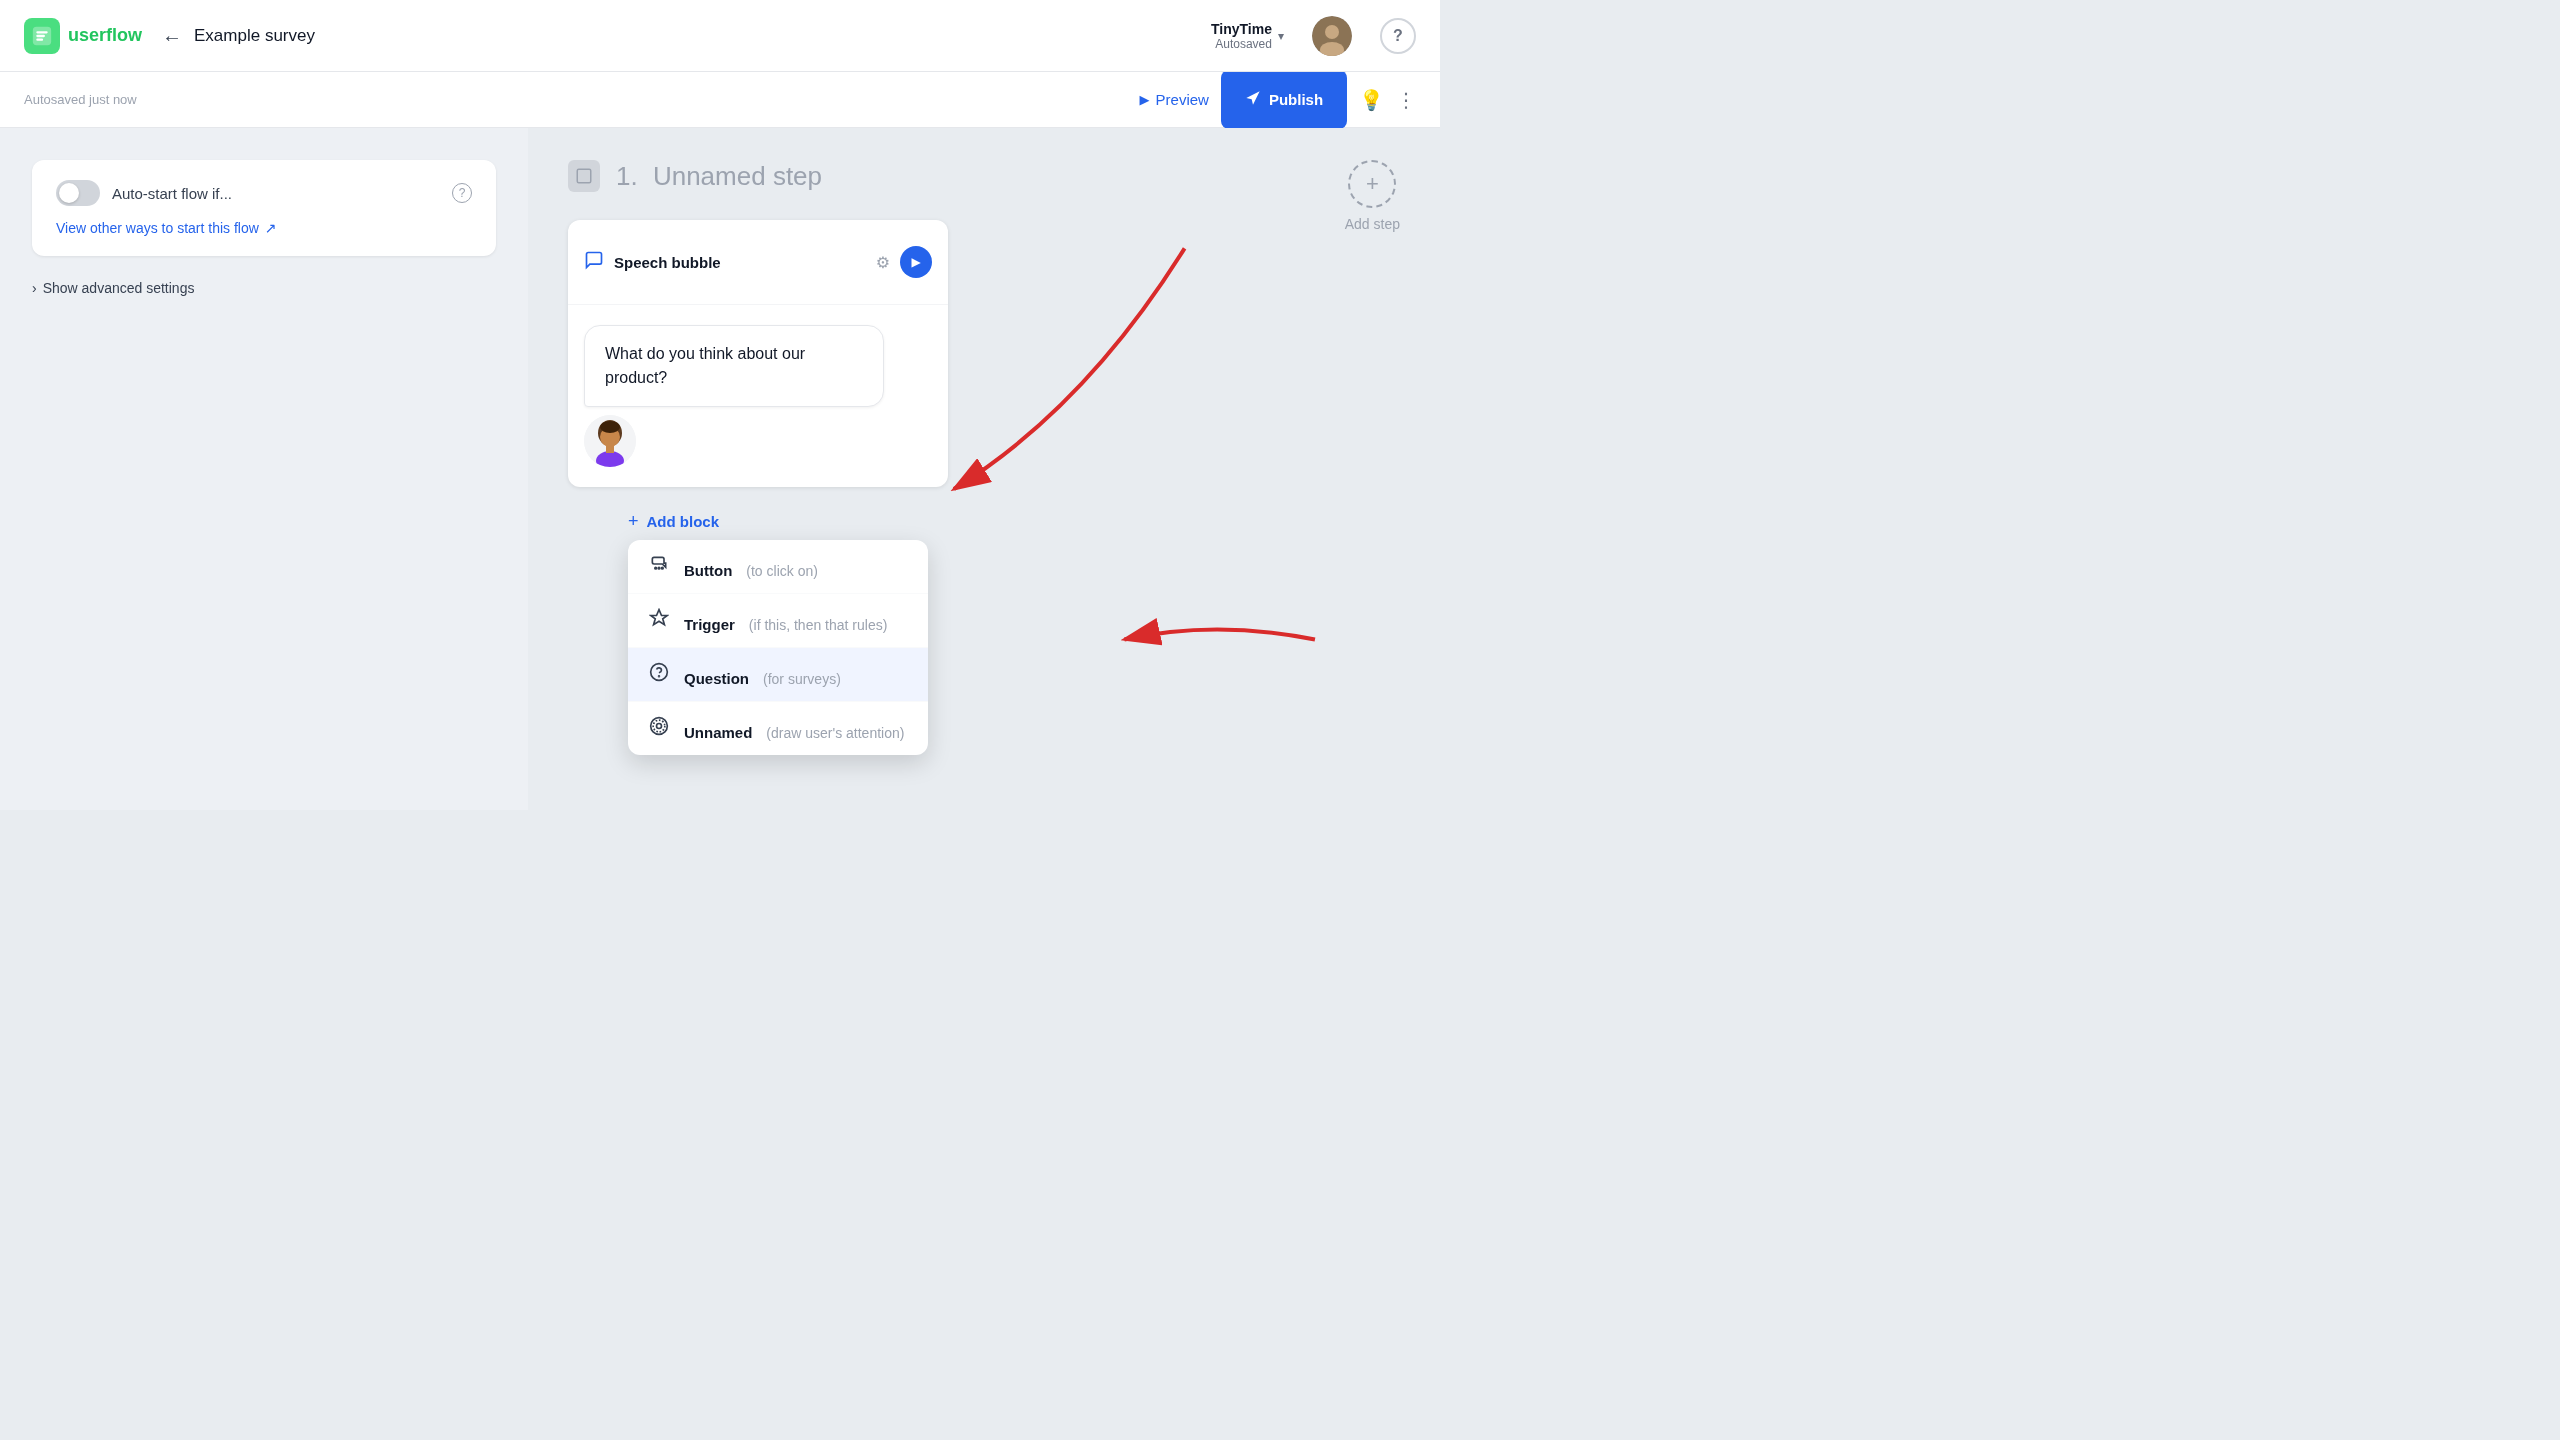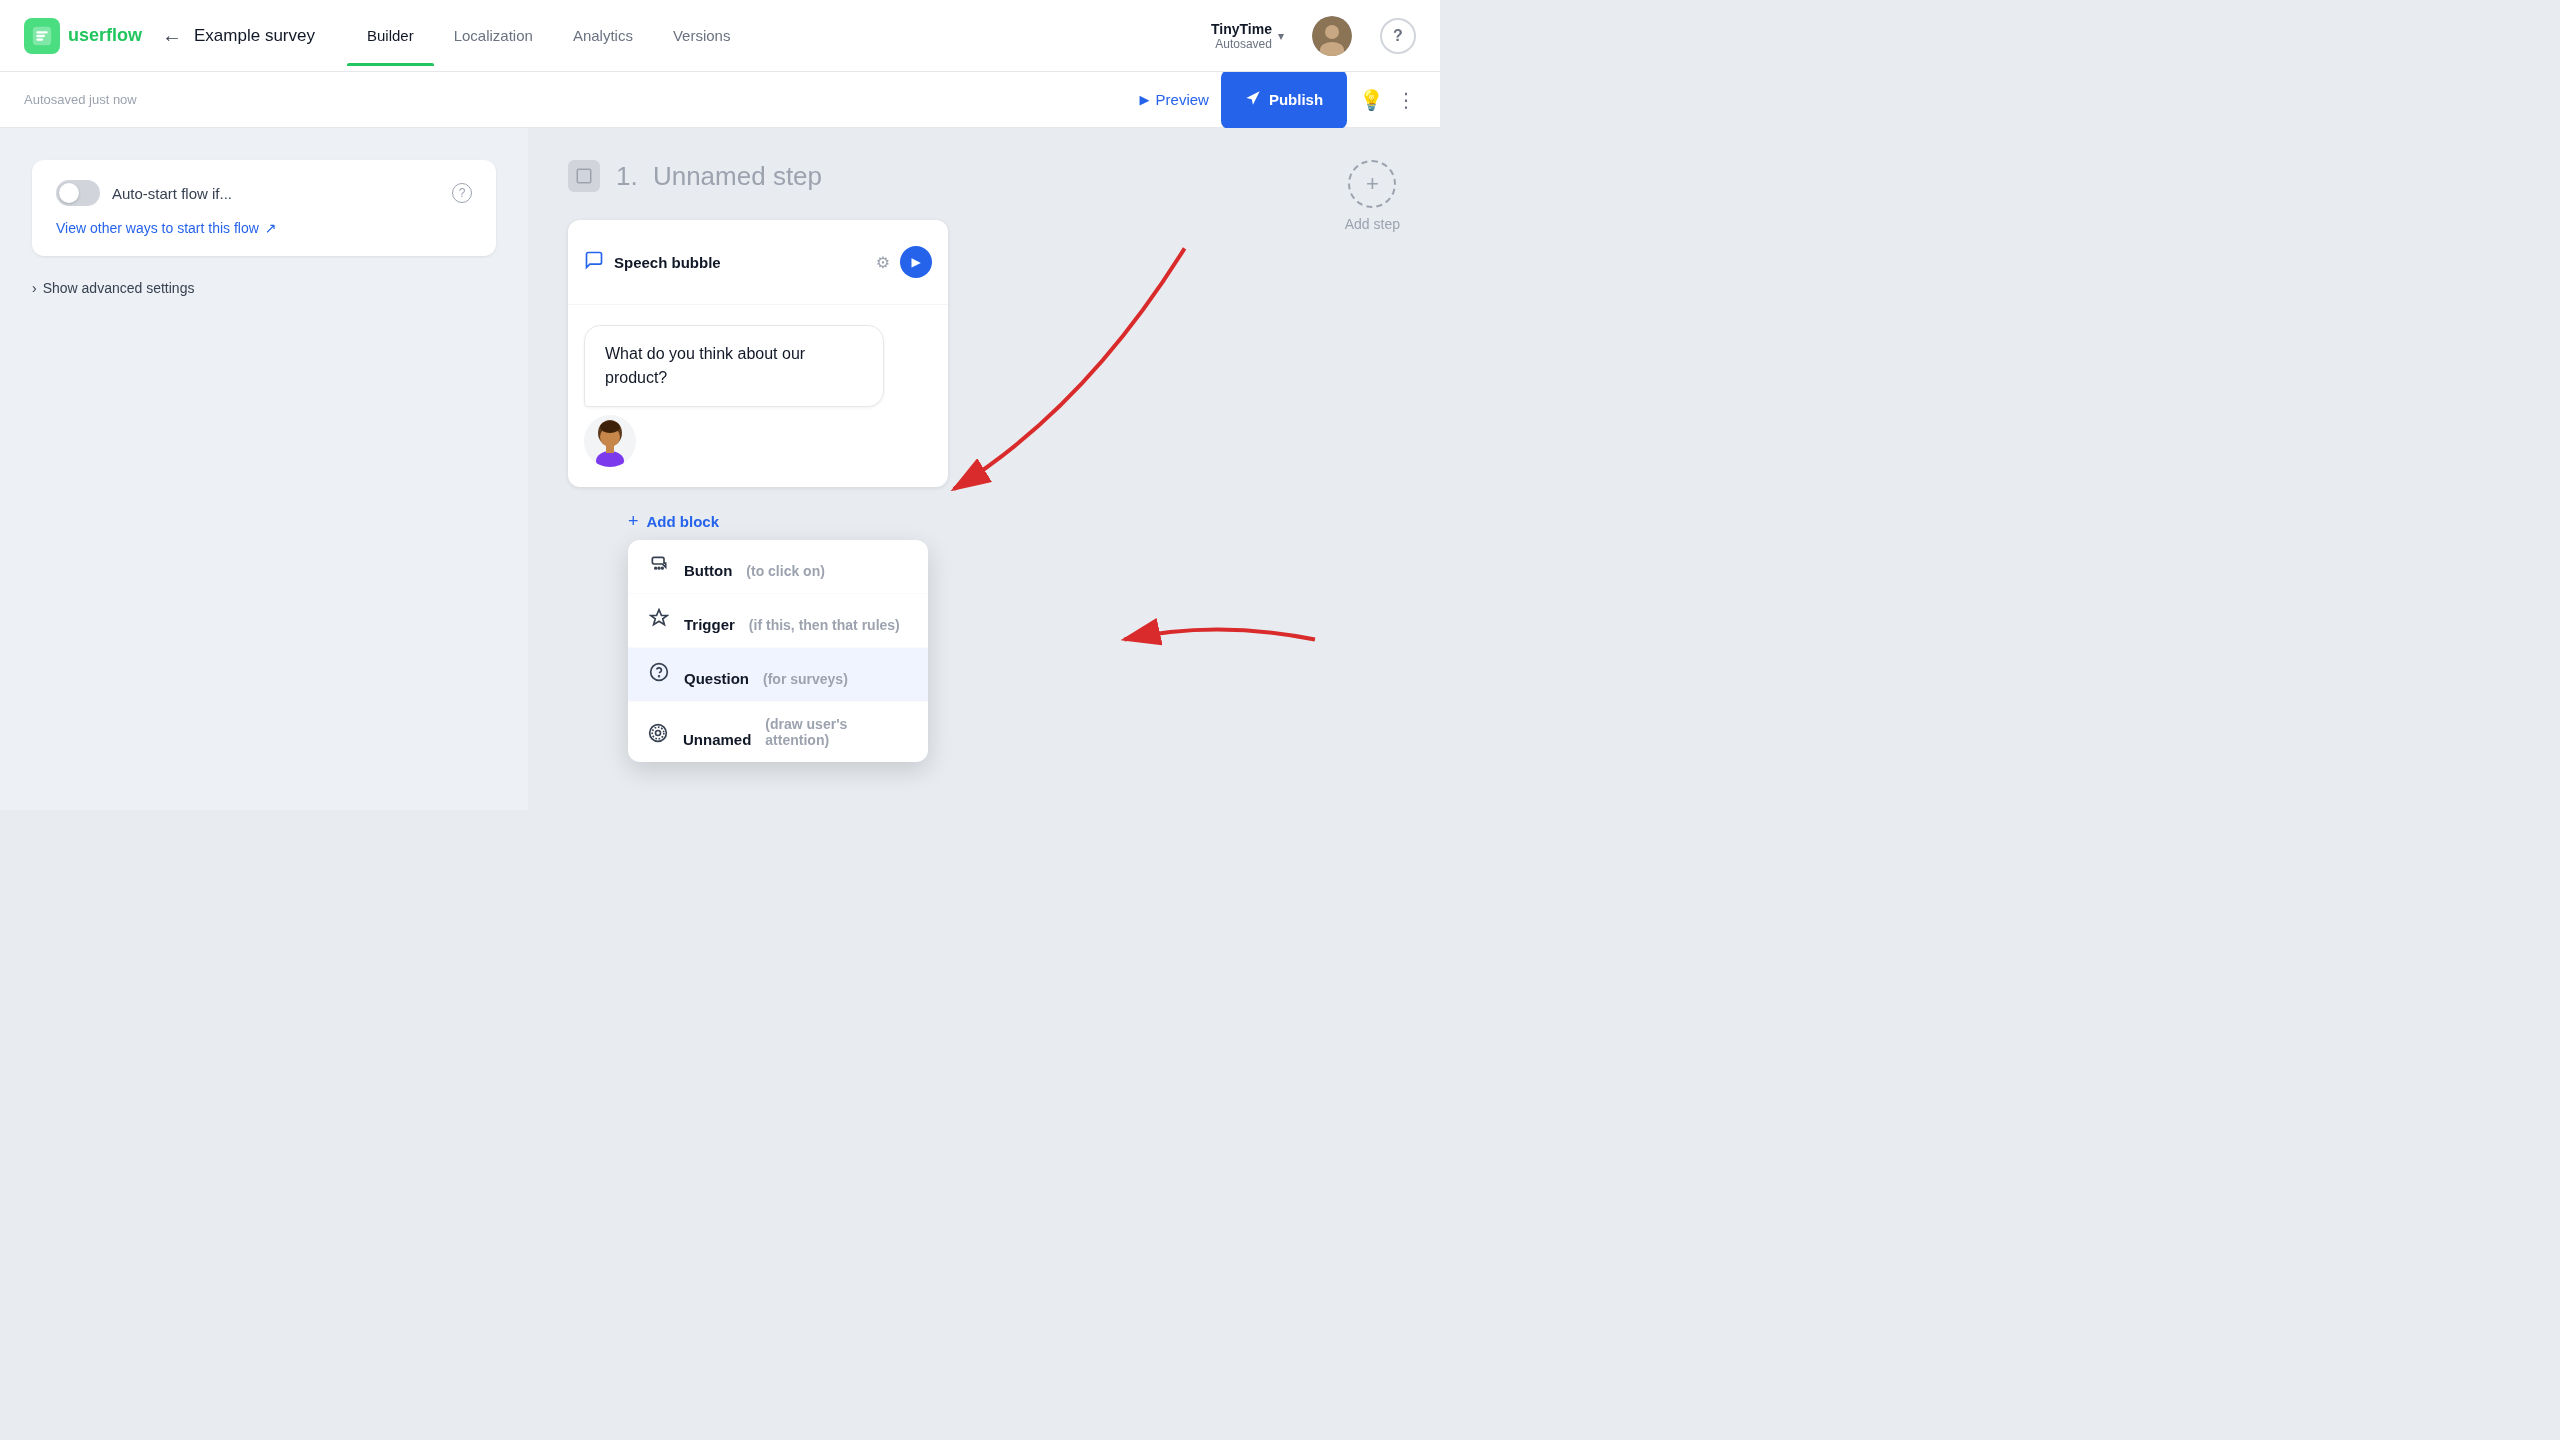--- a/index.html
+++ b/index.html
@@ -221,21 +221,21 @@
     .block-item {
       display: flex; align-items: flex-end; gap: 14px;
       padding: 14px 20px;
       cursor: pointer;
       border-bottom: 1px solid #f9fafb;
     }
     .block-item:last-child { border-bottom: none; }
     .block-item.highlighted { background: #f0f4ff; }
     .block-icon { font-size: 18px; color: #374151; width: 22px; text-align: center; }
     .block-name { font-size: 15px; font-weight: 600; color: #111827; }
-    .block-desc { font-size: 14px; color: #9ca3af; font-weight: 700; }
+    .block-desc { font-size: 14px; color: #9ca3af; font-weight: 400; }
 
     
     .add-step-area {
       position: absolute;
       right: 40px;
       top: 32px;
       display: flex; flex-direction: column; align-items: center; gap: 8px;
     }
     .add-step-plus {
       width: 48px; height: 48px; border-radius: 50%;
@@ -269,26 +269,20 @@
         <rect x="2" y="2" width="20" height="20" rx="4" fill="white" opacity="0.3"></rect>
         <path d="M7 8h10M7 12h7M7 16h5" stroke="white" stroke-width="2.5" stroke-linecap="round"></path>
       </svg>
     </div>
     <span style="font-size:18px;font-weight:700;color:#22c55e;">userflow</span>
   </div>
 
   <span class="back-arrow">←</span>
   <span class="survey-title">Example survey</span>
 
-  <nav class="nav-tabs">
-    <a class="nav-tab active">Builder</a>
-    <a class="nav-tab">Localization</a>
-    <a class="nav-tab">Analytics</a>
-    <a class="nav-tab">Versions</a>
-  </nav>
 
   <div class="nav-right">
     <div class="workspace-selector">
       <div class="workspace-info">
         <div class="workspace-name">TinyTime</div>
         <div class="workspace-env">Autosaved</div>
       </div>
       <span class="chevron-down">▾</span>
     </div>
     <div class="avatar">

